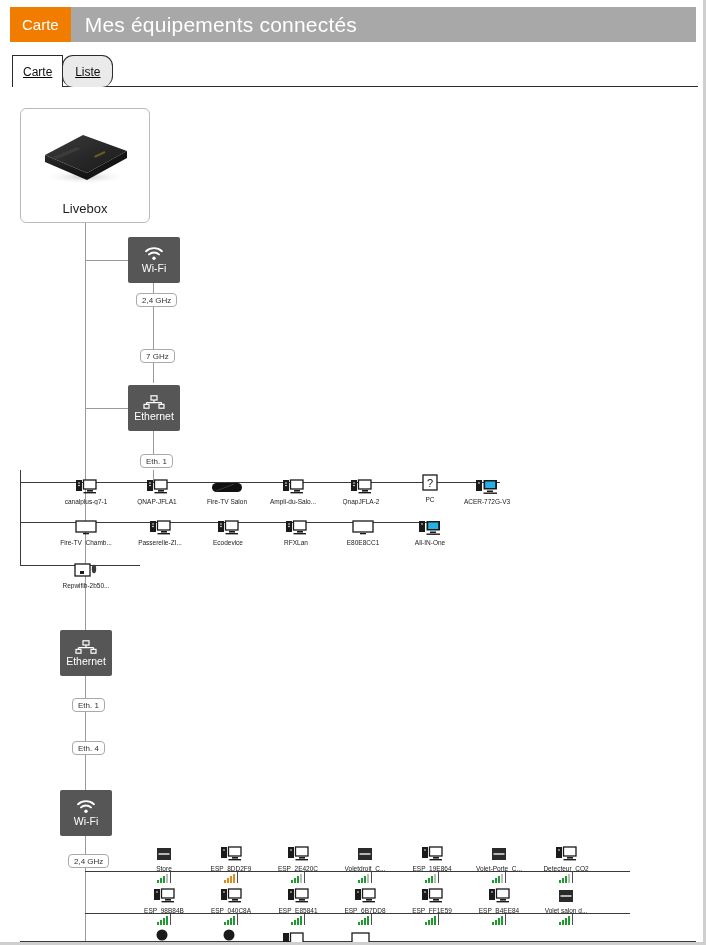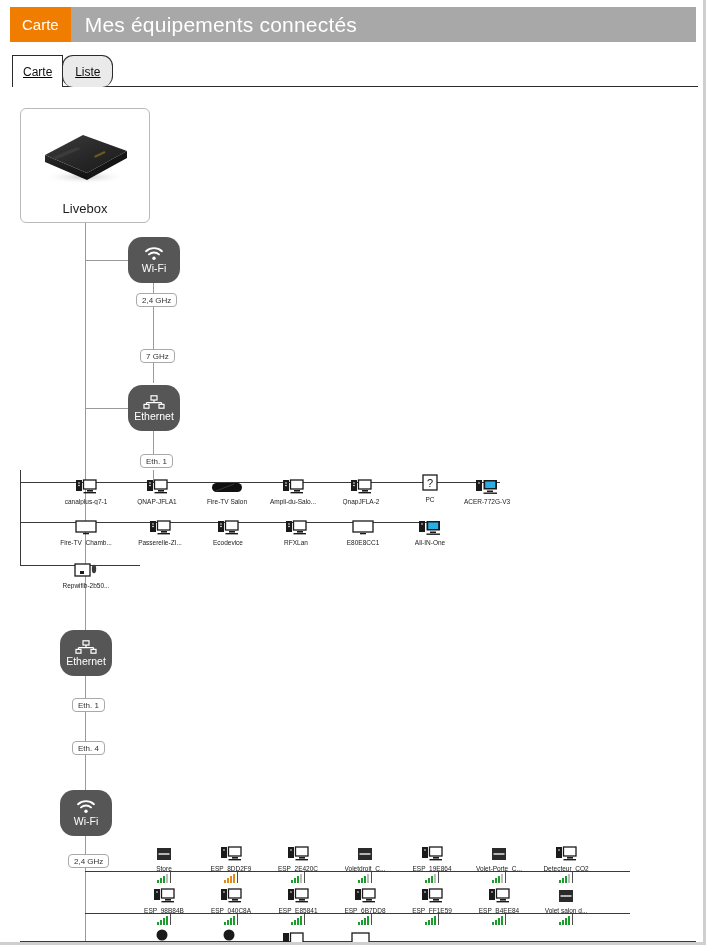--- a/index.html
+++ b/index.html
@@ -97,21 +97,21 @@
     transform: translateX(-50%);
     width: 96px; height: 56px;
   }
   .livebox-label { font-size: 13px; color: #1d1d1d; }
 
   
   .node {
     position: absolute;
     width: 52px; height: 46px;
     background: #565656;
-    border-radius: 14px;
+    border-radius: 2px;
     color: #ffffff;
     display: flex; flex-direction: column;
     align-items: center; justify-content: center;
     gap: 2px;
   }
   .node .node-label { font-size: 10.5px; line-height: 1; }
   .node svg { display: block; }
 
   
   .pill {

